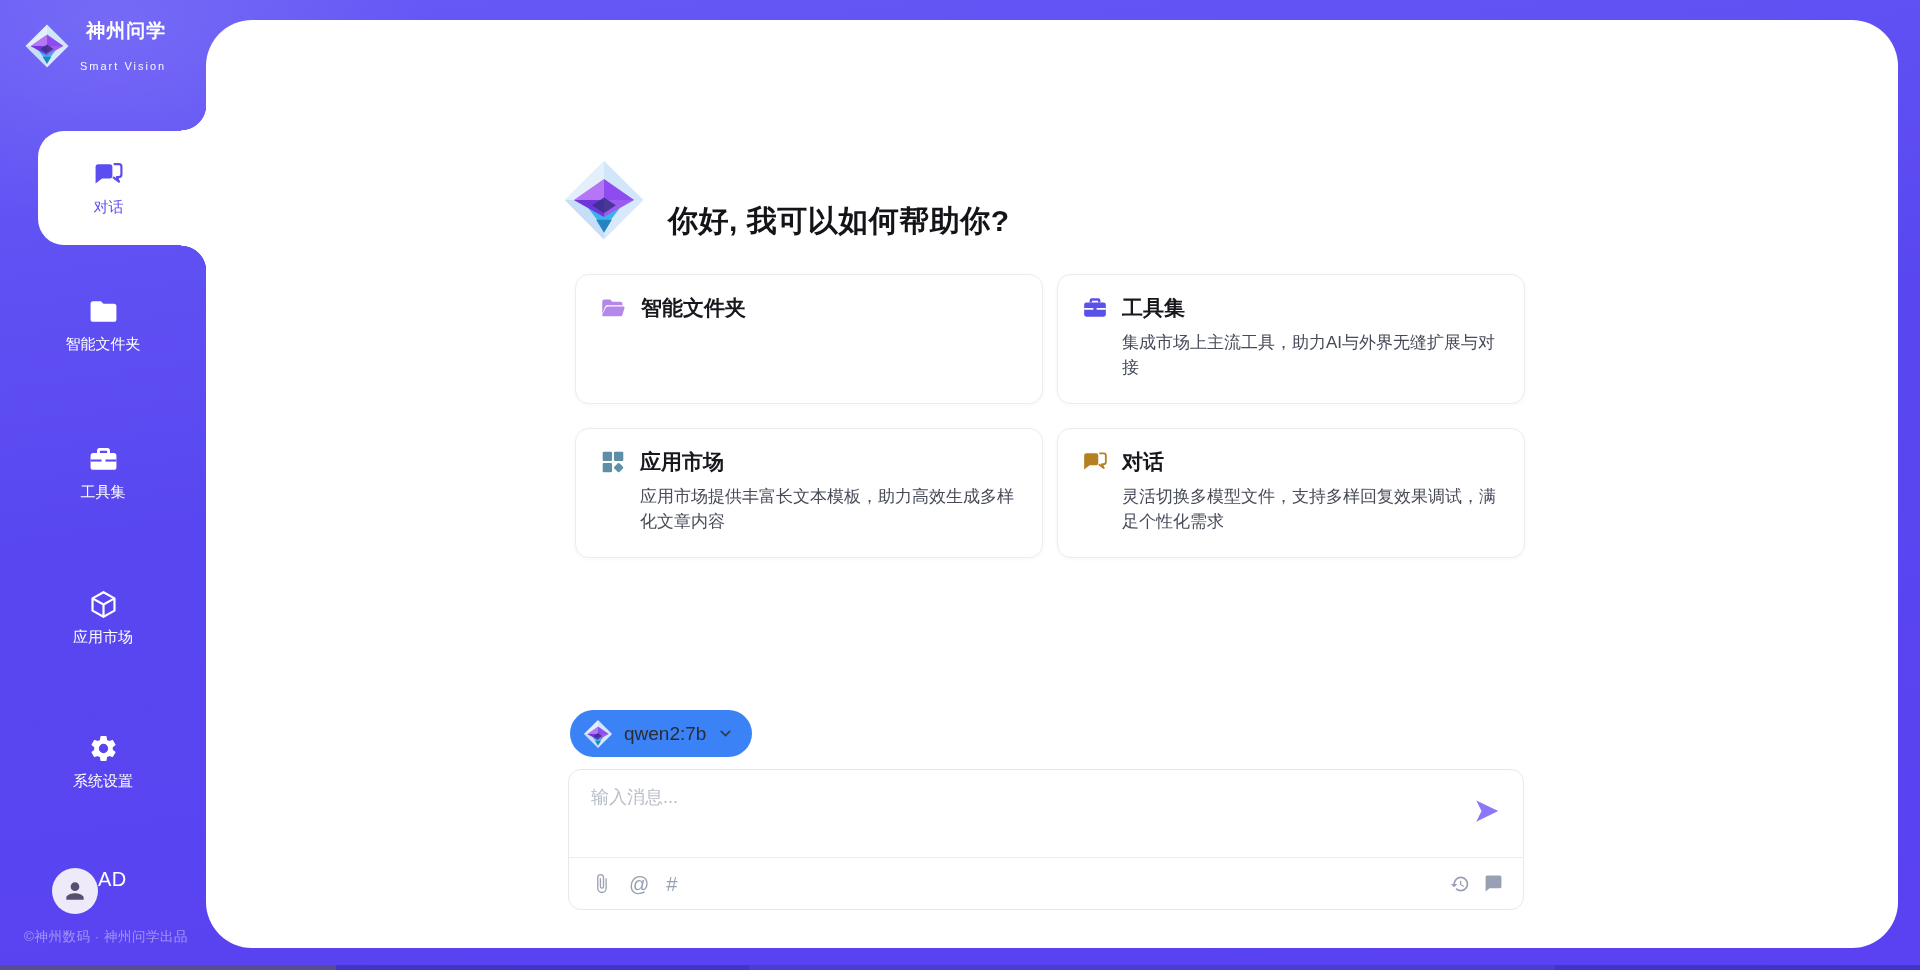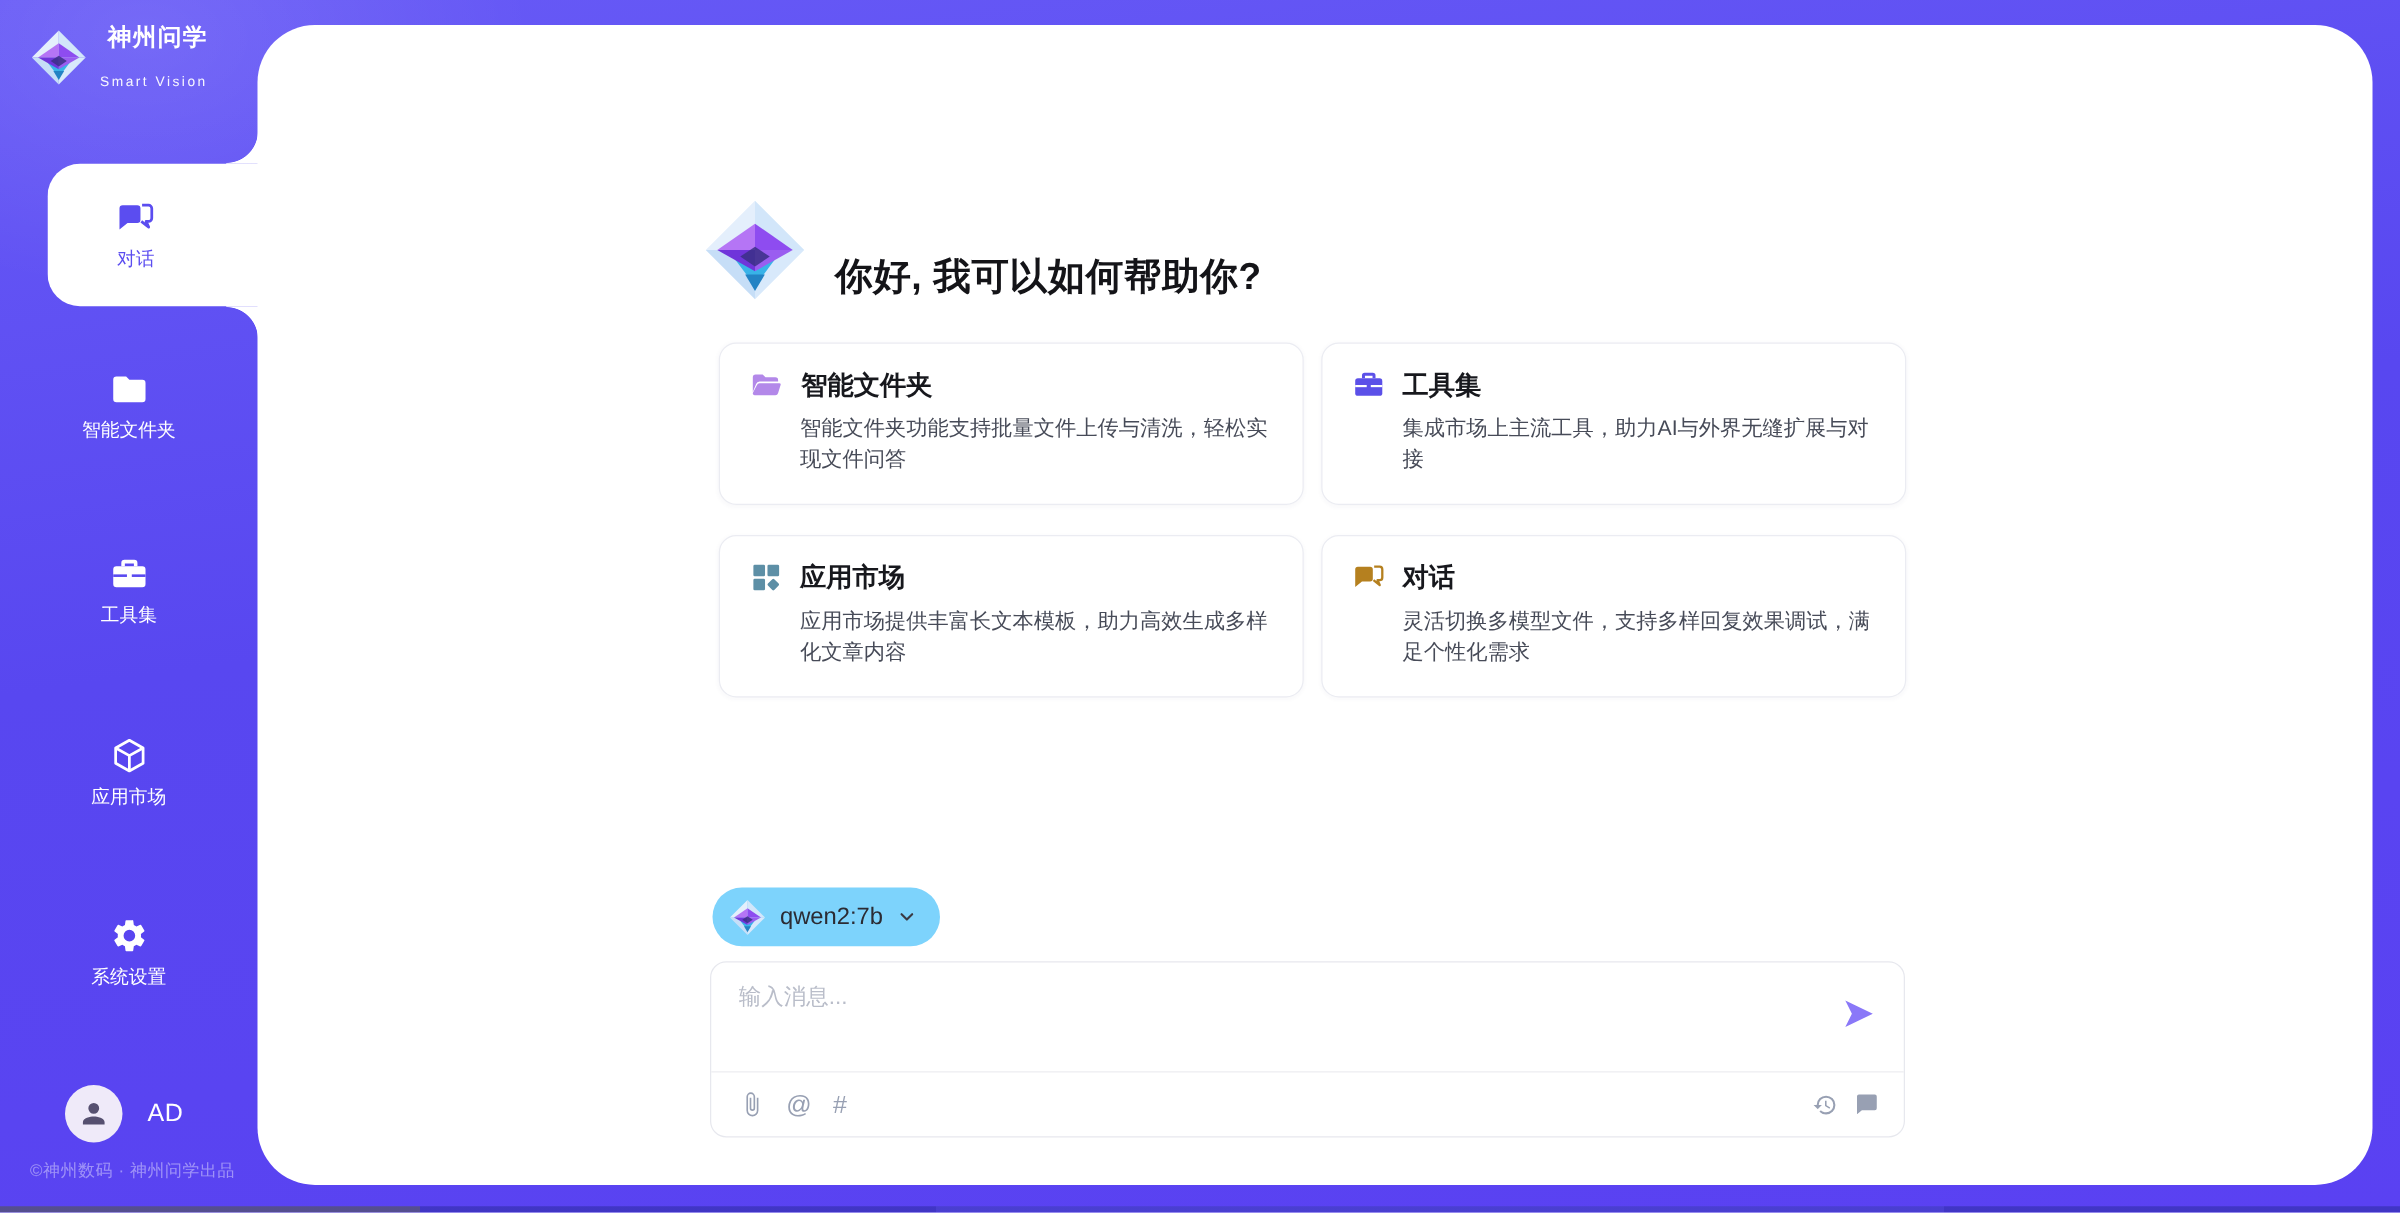--- a/index.html
+++ b/index.html
@@ -40,21 +40,21 @@
     background:radial-gradient(circle 26px at 0 100%, transparent 25px, #fff 25.6px);
   }
   .nav-item {
     position:absolute; left:0; width:206px;
     display:flex; flex-direction:column; align-items:center; gap:8px;
     color:#fff; cursor:pointer;
   }
   .nav-item .lbl, .nav-tab .lbl { font-size:15px; }
   .ni-1 { top:296px; } .ni-2 { top:444px; } .ni-3 { top:589px; } .ni-4 { top:733px; }
 
-  .user-row { position:absolute; left:52px; top:868px; display:flex; align-items:center; gap:20px; cursor:pointer; }
+  .user-row { position:absolute; left:52px; top:868px; display:flex; align-items:flex-start; cursor:pointer; }
   .avatar { width:46px; height:46px; border-radius:50%; background:#efeaf9; display:flex; align-items:center; justify-content:center; color:#565070; }
   .user-name { color:#fff; font-size:20px; letter-spacing:.5px; }
 
   .side-footer {
     position:absolute; left:0; bottom:24px; width:212px; text-align:center;
     color:rgba(255,255,255,.42); font-size:13.5px; letter-spacing:.5px;
   }
 
   
   .greeting { position:absolute; left:562px; top:158px; display:flex; align-items:flex-end; gap:22px; }
@@ -69,21 +69,21 @@
     height:130px; background:#fff; border:1px solid #ebecf2; border-radius:14px;
     padding:19px 24px; cursor:pointer; box-shadow:0 1px 4px rgba(40,40,90,.04);
   }
   .card-head { display:flex; align-items:center; gap:14px; }
   .card-title { font-size:21px; font-weight:700; color:#17181d; }
   .card-desc { margin:9px 0 0 40px; font-size:17px; line-height:1.45; color:#474b58; }
 
   
   .model-pill {
     position:absolute; left:570px; top:710px; height:47px; border-radius:24px;
-    background:#7dd3fc; display:inline-flex; align-items:center; gap:11px;
+    background:#3b82f6; display:inline-flex; align-items:center; gap:11px;
     padding:0 18px 0 13px; cursor:pointer;
   }
   .model-name { font-size:19px; color:#2b2b33; }
 
   
   .composer {
     position:absolute; left:568px; top:769px; width:956px; height:141px;
     background:#fff; border:1.5px solid #e7e8ee; border-radius:13px;
   }
   .composer textarea {
@@ -275,21 +275,20 @@
 <div class="cards">
   <div class="card">
     <div class="card-head">
       <span style="color: rgb(179, 136, 233);">
         <svg width="27" height="27">
             <use href="#i-folder-open"></use>
           </svg>
       </span>
       <span class="card-title">智能文件夹</span>
     </div>
-    <div class="card-desc">智能文件夹功能支持批量文件上传与清洗，轻松实现文件问答</div>
   </div>
 
   <div class="card">
     <div class="card-head">
       <span style="color: rgb(91, 80, 232);">
         <svg width="26" height="26">
             <use href="#i-case"></use>
           </svg>
       </span>
       <span class="card-title">工具集</span>

